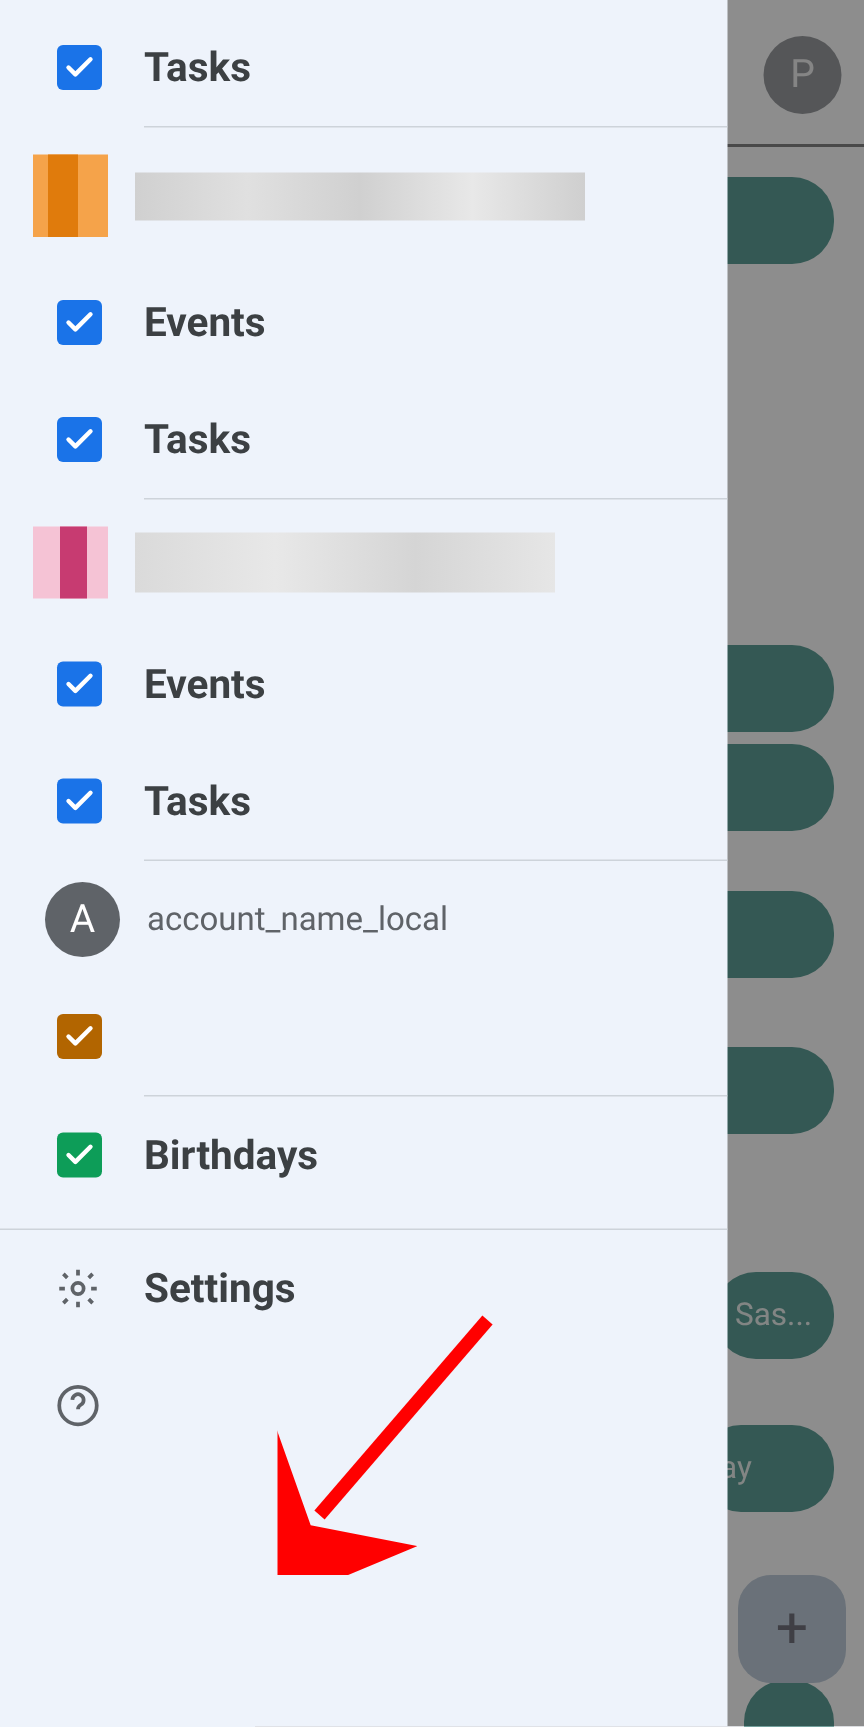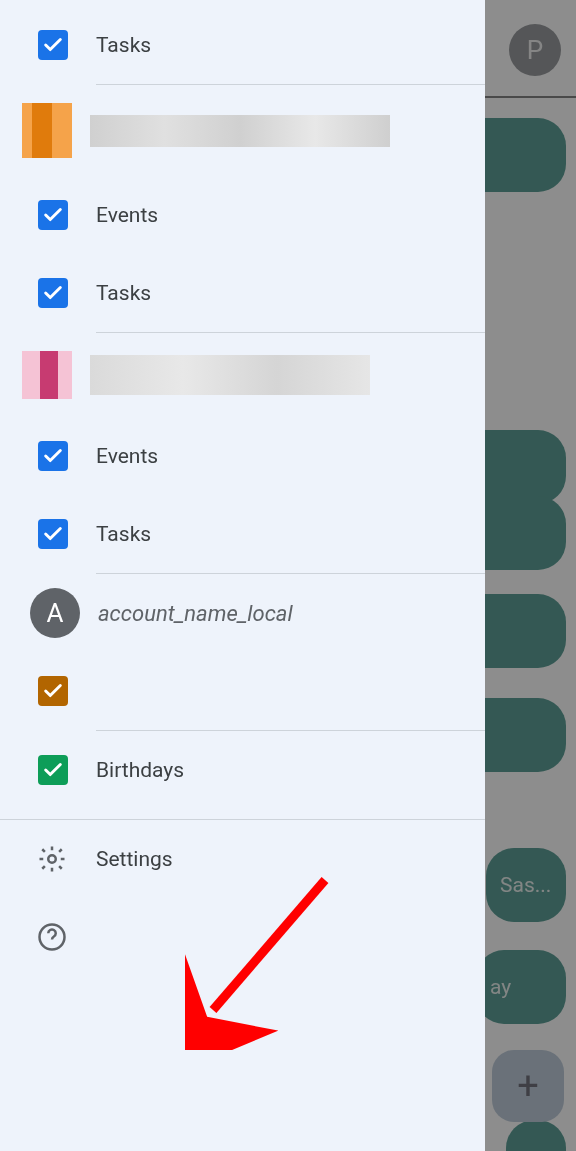--- a/index.html
+++ b/index.html
@@ -36,22 +36,22 @@
     .bg-line {
       position: absolute;
       top: 96px;
       left: 0; right: 0;
       height: 2px;
       background: #3c3c3c;
       z-index: 0;
     }
     .bg-pill {
       position: absolute;
-      right: 10px;
-      height: 74px;
+      right: 20px;
+      height: 58px;
       background: #00695c;
       border-radius: 28px;
       z-index: 0;
       color: #dfe9e6;
       font-size: 21px;
       display: flex;
       align-items: center;
       padding: 0 14px;
       white-space: nowrap;
     }
@@ -109,23 +109,23 @@
       border-radius: 4px;
       display: flex;
       align-items: center;
       justify-content: center;
     }
     .checkbox svg { width: 22px; height: 22px; }
     .cb-blue { background: #1a73e8; }
     .cb-amber { background: #b26500; }
     .cb-green { background: #0d9d58; }
     .label {
-      font-size: 21px;
+      font-size: 27px;
       color: #3c4043;
-      font-weight: 400;
+      font-weight: 700;
     }
     .divider {
       height: 1px;
       background: #cdd3da;
       margin-left: 96px;
     }
     .account-row {
       display: flex;
       align-items: center;
       padding: 18px 22px;
@@ -146,21 +146,20 @@
       align-items: center;
       justify-content: center;
       font-size: 26px;
       color: #fff;
       font-weight: 400;
       flex-shrink: 0;
     }
     .account-text {
       font-size: 22px;
       color: #5f6368;
-      font-style: italic;
     }
     .redact-orange {
       display: inline-block;
       width: 50px;
       height: 55px;
       background: #f5a34a;
       position: relative;
     }
     .redact-orange::after {
       content: '';

